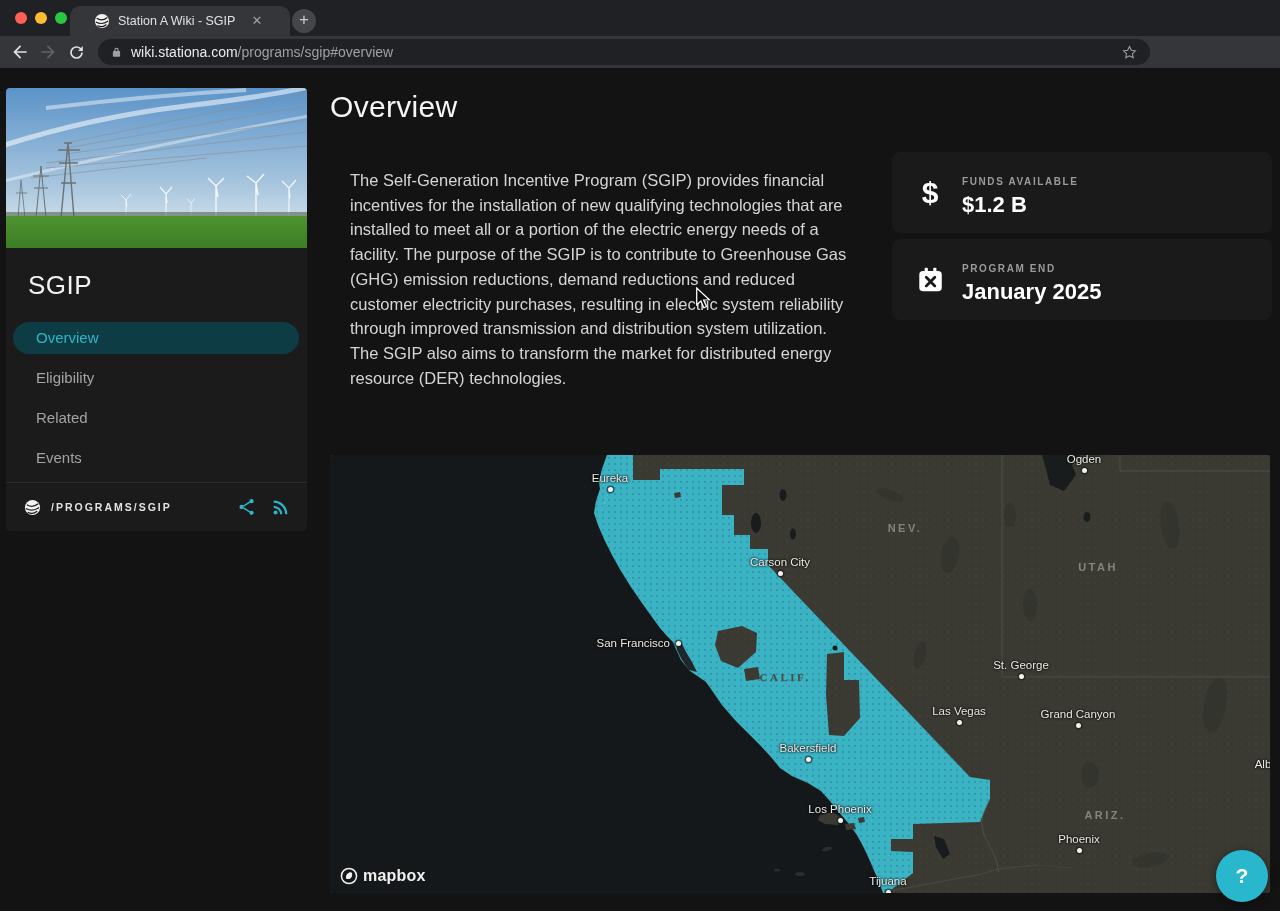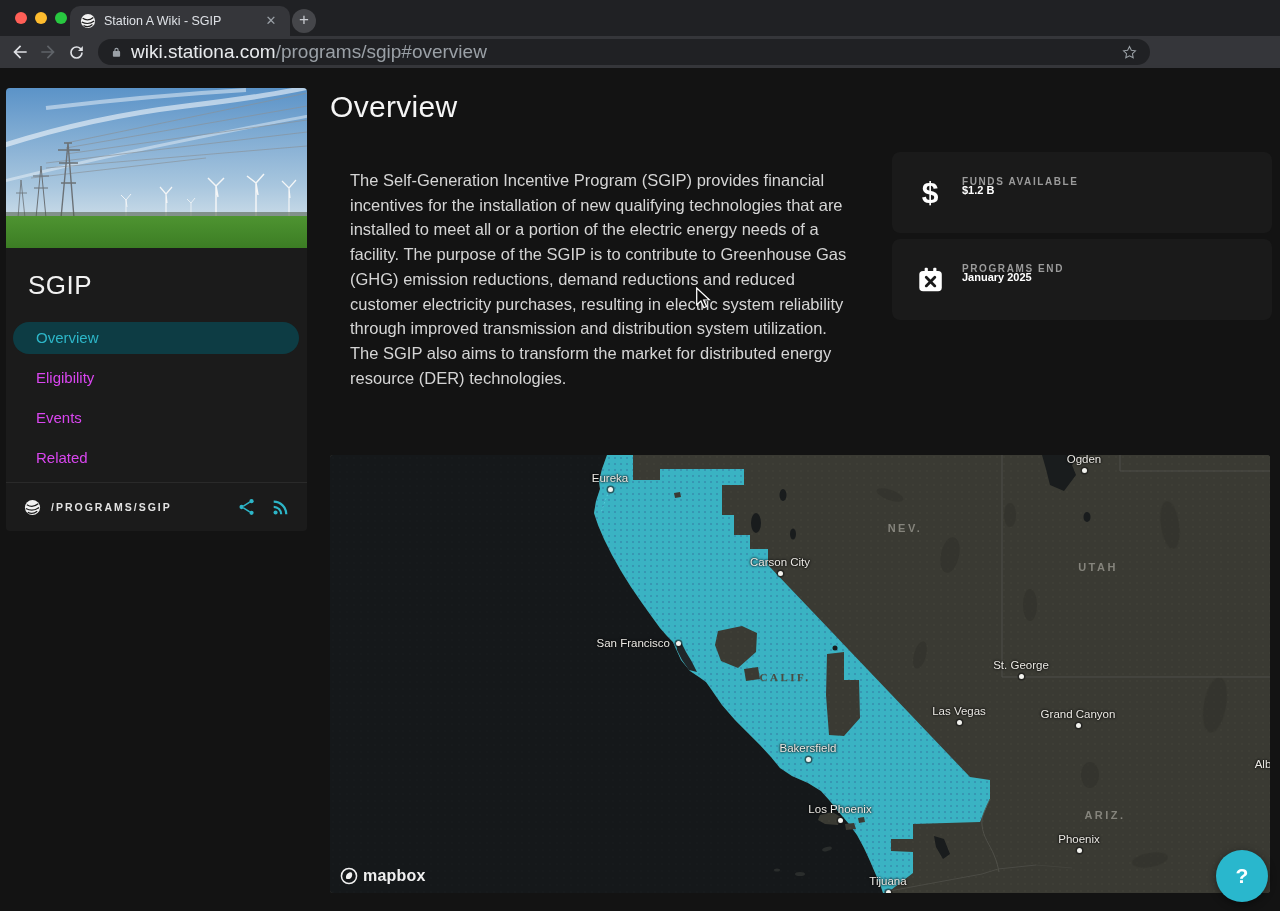--- a/index.html
+++ b/index.html
@@ -7,50 +7,50 @@
     font-family:"Liberation Sans", sans-serif; }
   .window { position:relative; width:1280px; height:911px; }
 
   
   .tabstrip { position:absolute; top:0; left:0; right:0; height:36px; background:#202124; }
   .traffic { position:absolute; top:12px; width:12px; height:12px; border-radius:50%; }
   .t-red    { left:15px; background:#ff5f57; }
   .t-yellow { left:35px; background:#febc2e; }
   .t-green  { left:55px; background:#28c840; }
   .tab { position:absolute; left:70px; top:6px; width:220px; height:30px; background:#35363a;
-    border-radius:10px 10px 0 0; display:flex; align-items:center; padding:0 10px; }
+    border-radius:10px 10px 0 0; display:flex; align-items:center; padding:0 24px; }
   .tab-title { color:#dee1e6; font-size:12.5px; margin-left:8px; flex:1; white-space:nowrap;
     overflow:hidden; }
   .tab-close { color:#9aa0a6; font-size:13px; width:18px; height:18px; line-height:18px;
     text-align:center; border-radius:50%; }
   .newtab { position:absolute; left:292px; top:9px; width:24px; height:24px; border-radius:50%;
     background:#45464a; color:#c9ccd1; font-size:17px; line-height:22px; text-align:center; }
   .toolbar { position:absolute; top:36px; left:0; right:0; height:32px; background:#35363a;
     display:flex; align-items:center; }
   .navbtn { width:28px; height:28px; display:flex; align-items:center; justify-content:center; }
   .navbtn:first-child { margin-left:6px; }
   .addressbar { position:relative; margin-left:8px; width:1052px; height:26px; background:#202124;
     border-radius:13px; display:flex; align-items:center; padding:0 12px; }
-  .url { font-size:19px; margin-left:8px; white-space:nowrap; }
+  .url { font-size:14px; margin-left:8px; white-space:nowrap; }
   .url .host { color:#e8eaed; }
   .url .path { color:#9aa0a6; }
   .star { margin-left:auto; }
 
   
   .page { position:absolute; top:68px; left:0; width:1280px; height:843px; background:#131313; }
 
   
   .sidecard { position:absolute; left:6px; top:20px; width:301px; height:443px; background:#1b1b1b;
     border-radius:4px; }
   .hero { width:301px; height:160px; border-radius:4px 4px 0 0; overflow:hidden; display:block; }
   .side-title { color:#f2f2f2; font-size:26px; font-weight:500; padding:22px 0 0 22px;
     letter-spacing:.5px; }
   .nav { position:absolute; top:234px; left:7px; right:8px; }
   .nav-item { height:32px; line-height:32px; padding-left:23px; margin-bottom:8px;
-    color:#d946ef; font-size:15px; border-radius:16px; cursor:pointer; }
+    color:#a3a3a3; font-size:15px; border-radius:16px; cursor:pointer; }
   .nav-item.active { background:#0d3c44; color:#2db6c8; }
   .side-div { position:absolute; left:0; right:0; top:394px; height:1px; background:#2a2a2a; }
   .cardfooter { position:absolute; left:0; right:0; top:395px; height:48px; display:flex;
     align-items:center; padding:0 18px; }
   .footer-path { color:#e3e3e3; font-size:10.5px; font-weight:700; letter-spacing:2px;
     margin-left:10px; flex:1; }
   .cardfooter svg { flex:none; }
   .share-ic { margin-right:16px; }
 
   
@@ -60,21 +60,21 @@
     line-height:24.7px; font-weight:400; }
 
   
   .stats { position:absolute; left:892px; top:84px; width:380px; }
   .stat { position:relative; height:81px; margin-bottom:6px; background:#1a1a1a; border-radius:8px; }
   .stat-icon { position:absolute; left:18px; top:0; bottom:0; width:40px; display:flex;
     align-items:center; justify-content:center; }
   .dollar { color:#fff; font-size:30px; font-weight:700; }
   .stat-label { position:absolute; left:70px; top:24px; color:#9b9b9b; font-size:10px;
     font-weight:700; letter-spacing:1.6px; }
-  .stat-value { position:absolute; left:70px; top:32px; color:#fff; font-size:11px;
+  .stat-value { position:absolute; left:70px; top:40px; color:#fff; font-size:22px;
     font-weight:600; }
 
   
   .map { position:absolute; left:330px; top:387px; width:940px; height:438px; border-radius:3px;
     overflow:hidden; background:#3a3a33; }
   .map svg.geo { position:absolute; left:0; top:0; }
   .map-labels { position:absolute; inset:0; }
   .city { position:absolute; }
   .cdot { position:absolute; left:-2.5px; top:-2.5px; width:5px; height:5px; border-radius:50%;
     background:#f3f3ef; box-shadow:0 0 0 1.5px rgba(20,20,20,.55); }
@@ -186,22 +186,22 @@
           <path d="M120,130 V112 M120,112 l5,-6 M120,112 l-5,-5 M120,112 l1,7" stroke-width=".9"></path>
           <path d="M185,130 V115 M185,115 l4,-5 M185,115 l-4,-4" stroke-width=".8"></path>
         </g>
         <rect y="124" width="301" height="8" fill="#55624f" opacity=".6"></rect>
         <rect y="128" width="301" height="32" fill="url(#grass)"></rect>
       </svg>
       <h2 class="side-title">SGIP</h2>
       <nav class="nav">
           <div class="nav-item active">Overview</div>
           <div class="nav-item">Eligibility</div>
+          <div class="nav-item">Related</div>
           <div class="nav-item">Events</div>
-          <div class="nav-item">Related</div>
         </nav>
       <div class="side-div"></div>
       <div class="cardfooter">
         <svg width="17" height="17" viewBox="-9 -9 18 18">
           <circle r="8" fill="#f2f2f2"></circle>
           <path d="M-6,-3 Q0,1 6,-4 M-7,1 Q0,5 7,0 M-5,5 Q0,8 5,4" stroke="#1d1d1d" stroke-width="1.3" fill="none"></path>
         </svg>
         <span class="footer-path">/PROGRAMS/SGIP</span>
         <svg class="share-ic" width="18" height="18" viewBox="0 0 20 20">
           <g fill="#2db6c8">
@@ -231,21 +231,21 @@
       </div>
       <div class="stat">
         <div class="stat-icon">
           <svg width="30" height="30" viewBox="0 0 28 28">
             <rect x="9" y="2.5" width="3" height="5" rx="1" fill="#fff"></rect>
               <rect x="17" y="2.5" width="3" height="5" rx="1" fill="#fff"></rect>
             <rect x="4" y="5.5" width="21" height="19" rx="3.5" fill="#fff"></rect>
             <path d="M10.5,11.5 l8,8 M18.5,11.5 l-8,8" stroke="#191919" stroke-width="2.6" stroke-linecap="round"></path>
           </svg>
         </div>
-        <div class="stat-label">PROGRAMS END</div>
+        <div class="stat-label">PROGRAM END</div>
         <div class="stat-value">January 2025</div>
       </div>
     </section>
 
     <div class="map">
       <svg class="geo" width="940" height="438" viewBox="0 0 940 438">
         <defs>
           <pattern id="pland" width="7" height="7" patternUnits="userSpaceOnUse">
             <rect width="7" height="7" fill="#3a3a33"></rect>
               <circle cx="2" cy="2" r=".7" fill="#44443b"></circle>

